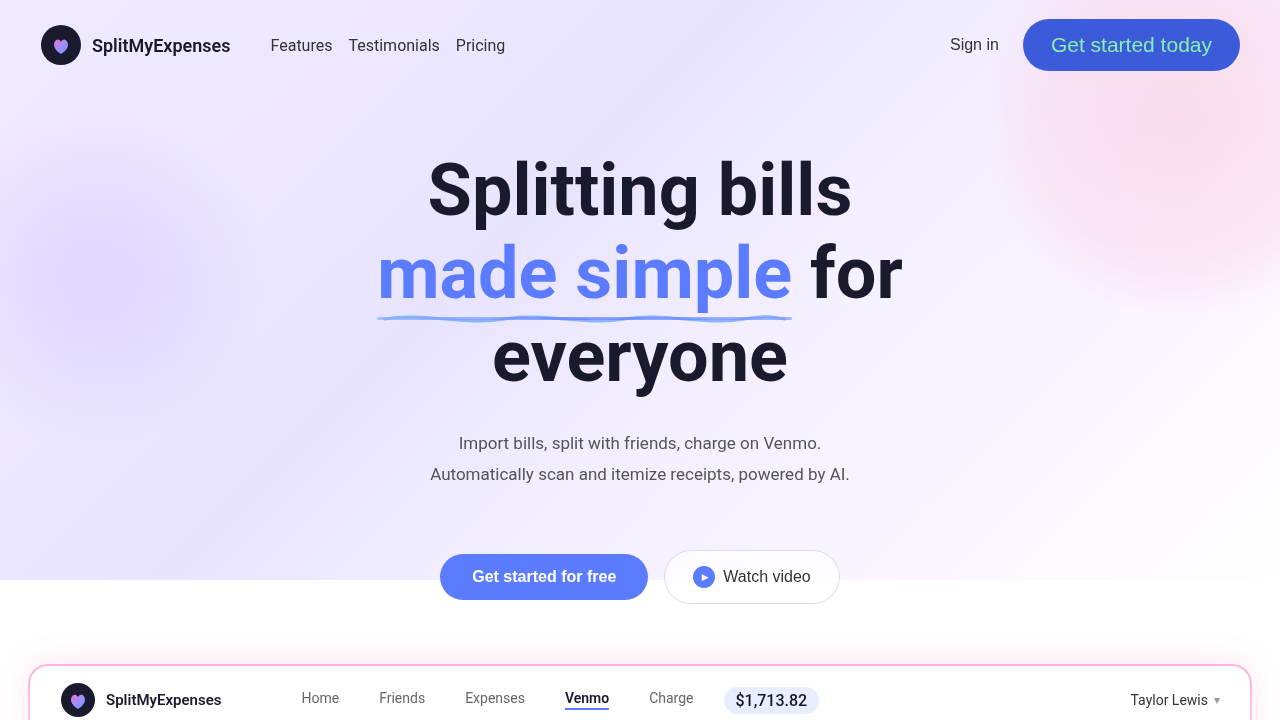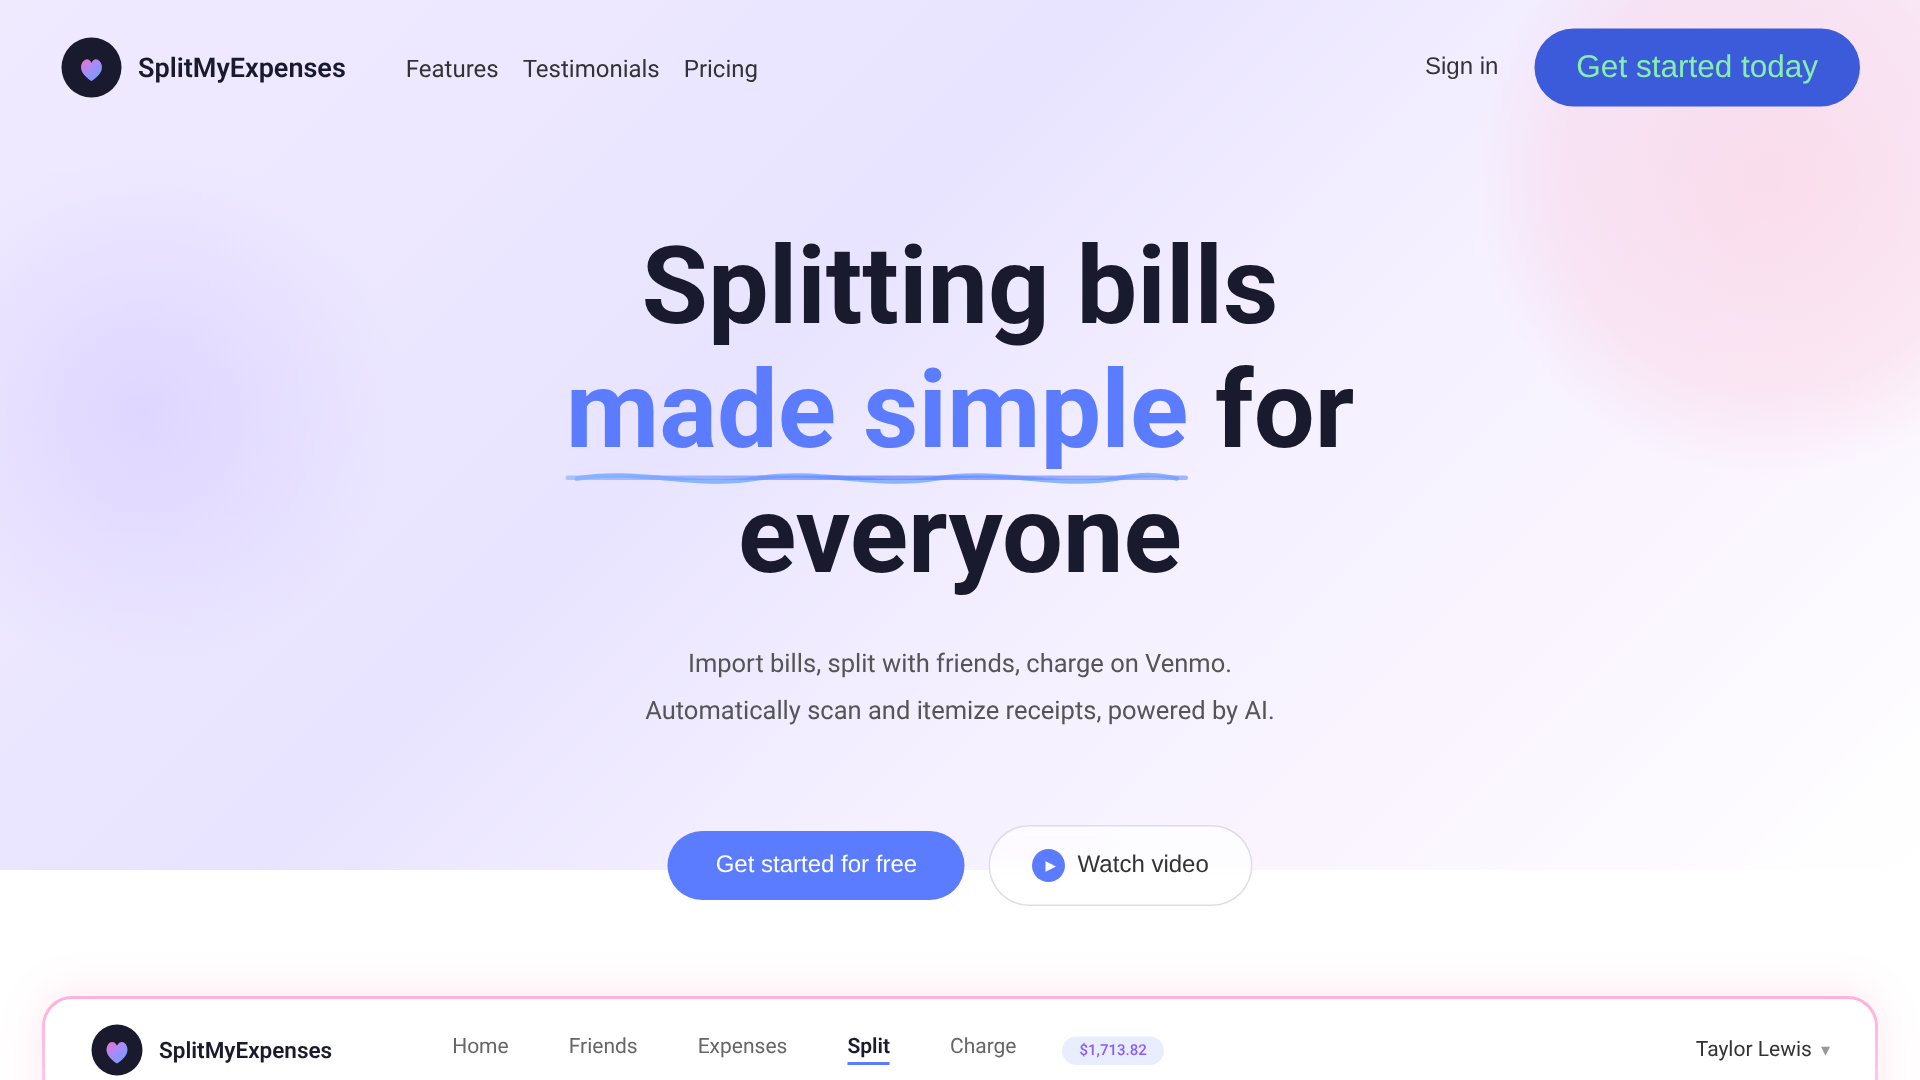--- a/index.html
+++ b/index.html
@@ -183,21 +183,21 @@
       margin-bottom: 60px;
     }
 
     .btn-primary {
       background: #5b7cff;
       color: #fff;
       border: none;
       border-radius: 30px;
       padding: 14px 32px;
       font-size: 16px;
-      font-weight: 400;
+      font-weight: 700;
       cursor: pointer;
       text-align: center;
     }
 
     .btn-secondary {
       background: rgba(255,255,255,0.7);
       color: #333;
       border: 1.5px solid rgba(200,200,220,0.6);
       border-radius: 30px;
       padding: 15px 28px;
@@ -259,24 +259,24 @@
 
     .app-nav-tab.active {
       color: #1a1a2e;
       font-weight: 600;
       border-bottom: 2px solid #5b7cff;
       padding-bottom: 2px;
     }
 
     .charge-badge {
       background: #e8eeff;
-      color: #8b5cf6;
+      color: #0f172a;
       border-radius: 20px;
       padding: 4px 12px;
-      font-size: 10px;
+      font-size: 16px;
       font-weight: 500;
       margin-left: -10px;
     }
 
     .app-preview-user {
       display: flex;
       align-items: center;
       gap: 6px;
       font-size: 14px;
       color: #333;
@@ -389,21 +389,21 @@
             </linearGradient>
           </defs>
         </svg>
         <span class="app-preview-logo logo-text-small">SplitMyExpenses</span>
       </div>
 
       <div class="app-nav-tabs">
         <span class="app-nav-tab">Home</span>
         <span class="app-nav-tab">Friends</span>
         <span class="app-nav-tab">Expenses</span>
-        <span class="app-nav-tab active">Split</span>
+        <span class="app-nav-tab active">Venmo</span>
         <span class="app-nav-tab">Charge</span>
         <span class="charge-badge">$1,713.82</span>
       </div>
 
       <div class="app-preview-user">
         <span>Taylor Lewis</span>
         <span class="chevron-down">▾</span>
       </div>
     </div>
 

